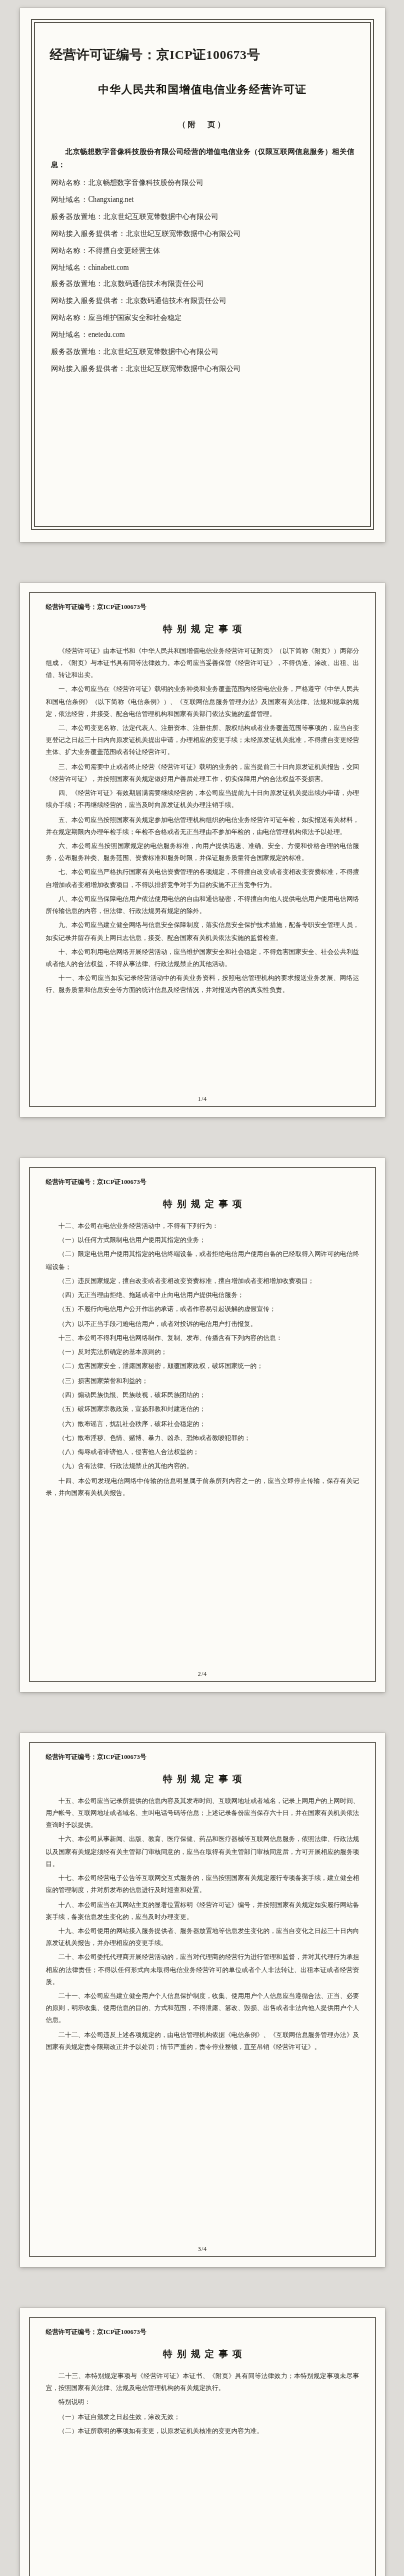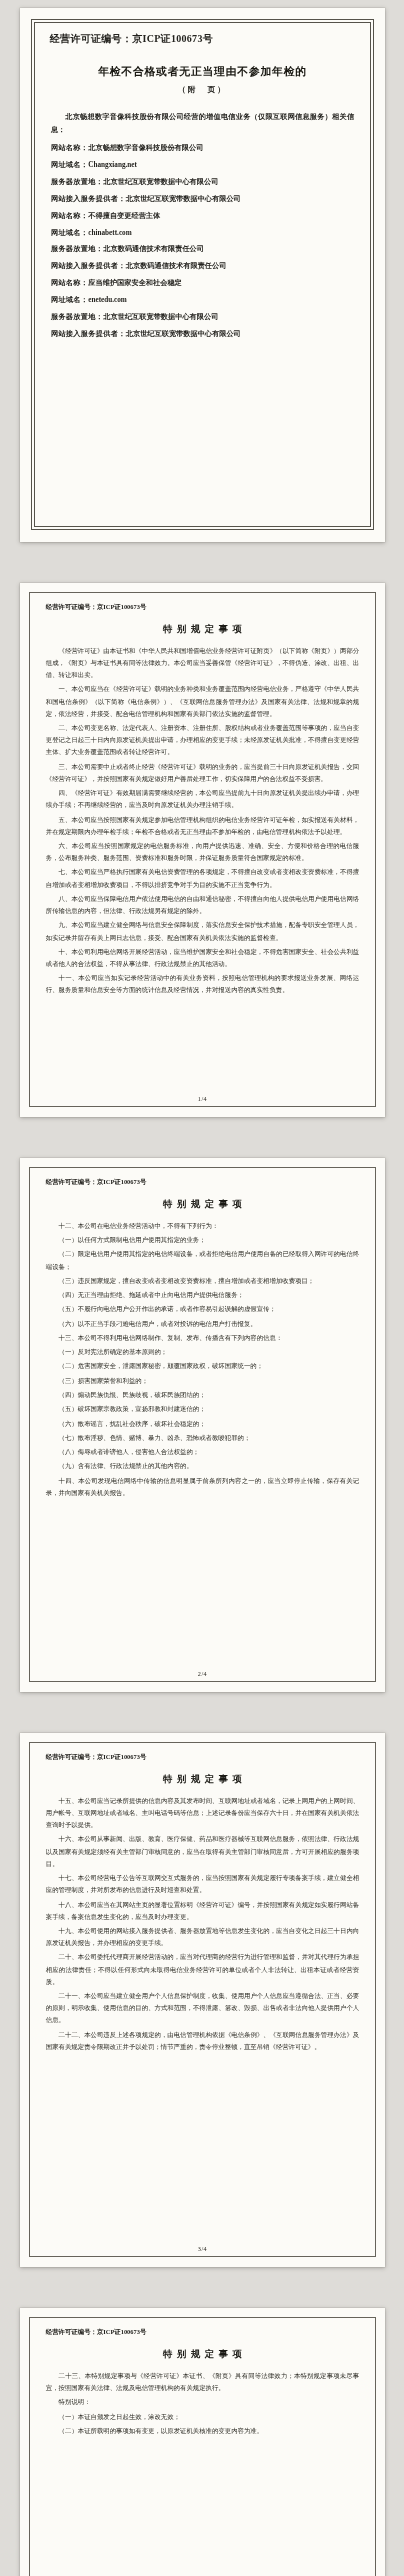--- a/index.html
+++ b/index.html
@@ -24,35 +24,35 @@
   .cert-frame {
     inset:11.3px; border:0.5px solid #55524a; padding:11.3px 16.5px;
   }
   .cert-frame::before {
     content:""; position:absolute; inset:2.1px;
     border:1px solid #55524a; pointer-events:none;
   }
   .prov-frame {
     inset:9.3px; border:0.5px solid #66635a; padding:10.3px 15.5px;
   }
-  .cert-header { font-size:10px; font-weight:700; letter-spacing:0.3px; margin:1px 0 0 1px; }
+  .cert-header { font-size:13px; font-weight:700; letter-spacing:0.3px; margin:15px 0 0 1px; }
   .cert-title {
     margin-top:18.5px; text-align:center;
     font-size:10.8px; font-weight:700; letter-spacing:0.8px; color:#181711;
   }
   .cert-subtitle {
-    margin-top:6px; text-align:center;
+    margin-top:23px; text-align:center;
     font-size:7.7px; font-weight:700; letter-spacing:2.1px;
   }
   .cert-intro {
     margin:16.5px 2.1px 6.2px; font-size:7.2px; font-weight:700;
     line-height:1.8; text-indent:2em; text-align:justify;
   }
   .entries { margin:1px 2.1px 0; }
-  .entry { font-size:7.2px; font-weight:700; line-height:1.55; margin:5.7px 0; }
+  .entry { font-size:7.2px; font-weight:400; line-height:1.55; margin:5.7px 0; }
   .entry-label { letter-spacing:0.3px; }
   .prov-header { font-size:6.4px; font-weight:700; }
   .prov-title {
     margin:10.3px 0 9.3px; text-align:center;
     font-size:9.3px; font-weight:700; letter-spacing:4.6px; text-indent:4.6px; color:#1b1a15;font-family:Liberation Serif, serif;
   }
   .prov-body p {
     font-size:6.4px; line-height:1.9; text-align:justify;
     text-indent:2em; margin-bottom:2.1px; color:#27261f;
   }
@@ -64,21 +64,21 @@
 </head>
 <body>
 
 <div class="canvas">
 
   <div class="sheet">
     <div class="frame cert-frame">
       <div class="cert-header">
         <span>经营许可证编号：</span><span>京ICP证100673号</span>
       </div>
-      <h1 class="cert-title">年检不合格或者无正当理由不参加年检的</h1>
+      <h1 class="cert-title">中华人民共和国增值电信业务经营许可证</h1>
       <div class="cert-subtitle">（附　页）</div>
       <p class="cert-intro">北京畅想数字音像科技股份有限公司经营的增值电信业务（仅限互联网信息服务）相关信息：</p>
       <div class="entries">
 
       <div class="entry"><span class="entry-label">网站名称：</span><span class="entry-value">北京畅想数字音像科技股份有限公司</span></div>
           <div class="entry"><span class="entry-label">网址域名：</span><span class="entry-value">Changxiang.net</span></div>
           <div class="entry"><span class="entry-label">服务器放置地：</span><span class="entry-value">北京世纪互联宽带数据中心有限公司</span></div>
           <div class="entry"><span class="entry-label">网站接入服务提供者：</span><span class="entry-value">北京世纪互联宽带数据中心有限公司</span></div>
           <div class="entry"><span class="entry-label">网站名称：</span><span class="entry-value">不得擅自变更经营主体</span></div>
           <div class="entry"><span class="entry-label">网址域名：</span><span class="entry-value">chinabett.com</span></div>

